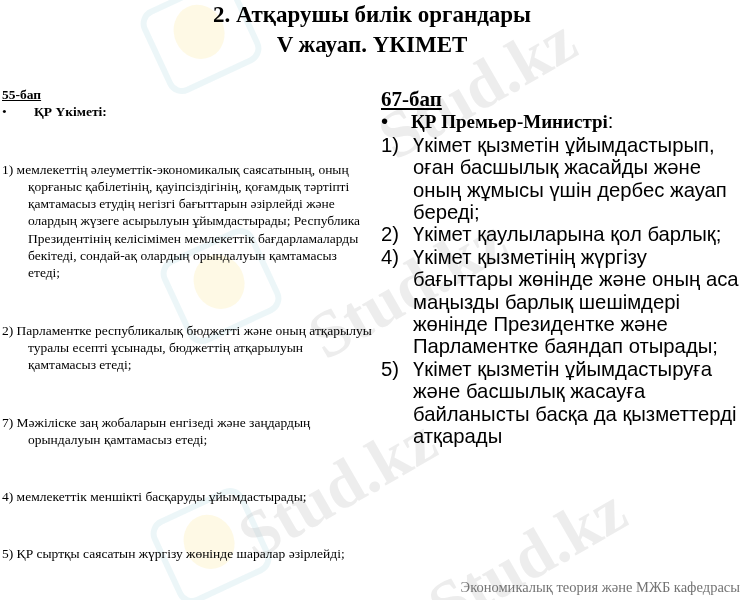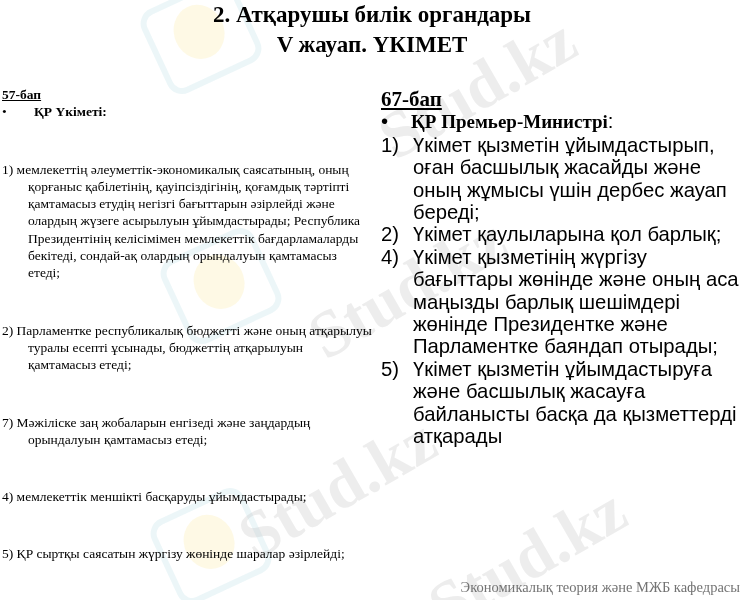--- a/index.html
+++ b/index.html
@@ -63,21 +63,21 @@
 <div class="watermark" style="left:300px; top:250px;">Stud.kz</div>
 <div class="watermark" style="left:230px; top:450px;">Stud.kz</div>
 <div class="watermark" style="left:420px; top:520px;">Stud.kz</div>
 
 <div class="title">
   <span class="line">2. Атқарушы билік органдары</span>
   <span class="line">V жауап. ҮКІМЕТ</span>
 </div>
 
 <div class="left">
-  <div class="chapter-left">57-бап</div>
+  <div class="chapter-left">55-бап</div>
   <div class="bullet-row">
     <span class="dot">•</span>
     <span class="bullet-head">ҚР Үкіметі:</span>
   </div>
   <div class="item">1) мемлекеттің әлеуметтік-экономикалық саясатының, оның қорғаныс қабілетінің, қауіпсіздігінің, қоғамдық тәртіпті қамтамасыз етудің негізгі бағыттарын әзірлейді және олардың жүзеге асырылуын ұйымдастырады; Республика Президентінің келісімімен мемлекеттік бағдарламаларды бекітеді, сондай-ақ олардың орындалуын қамтамасыз етеді;</div>
   <div class="item">2) Парламентке республикалық бюджетті және оның атқарылуы туралы есепті ұсынады, бюджеттің атқарылуын қамтамасыз етеді;</div>
   <div class="item">7) Мәжіліске заң жобаларын енгізеді және заңдардың орындалуын қамтамасыз етеді;</div>
   <div class="item">4) мемлекеттік меншікті басқаруды ұйымдастырады;</div>
   <div class="item">5) ҚР сыртқы саясатын жүргізу жөнінде шаралар әзірлейді;</div>
 </div>

